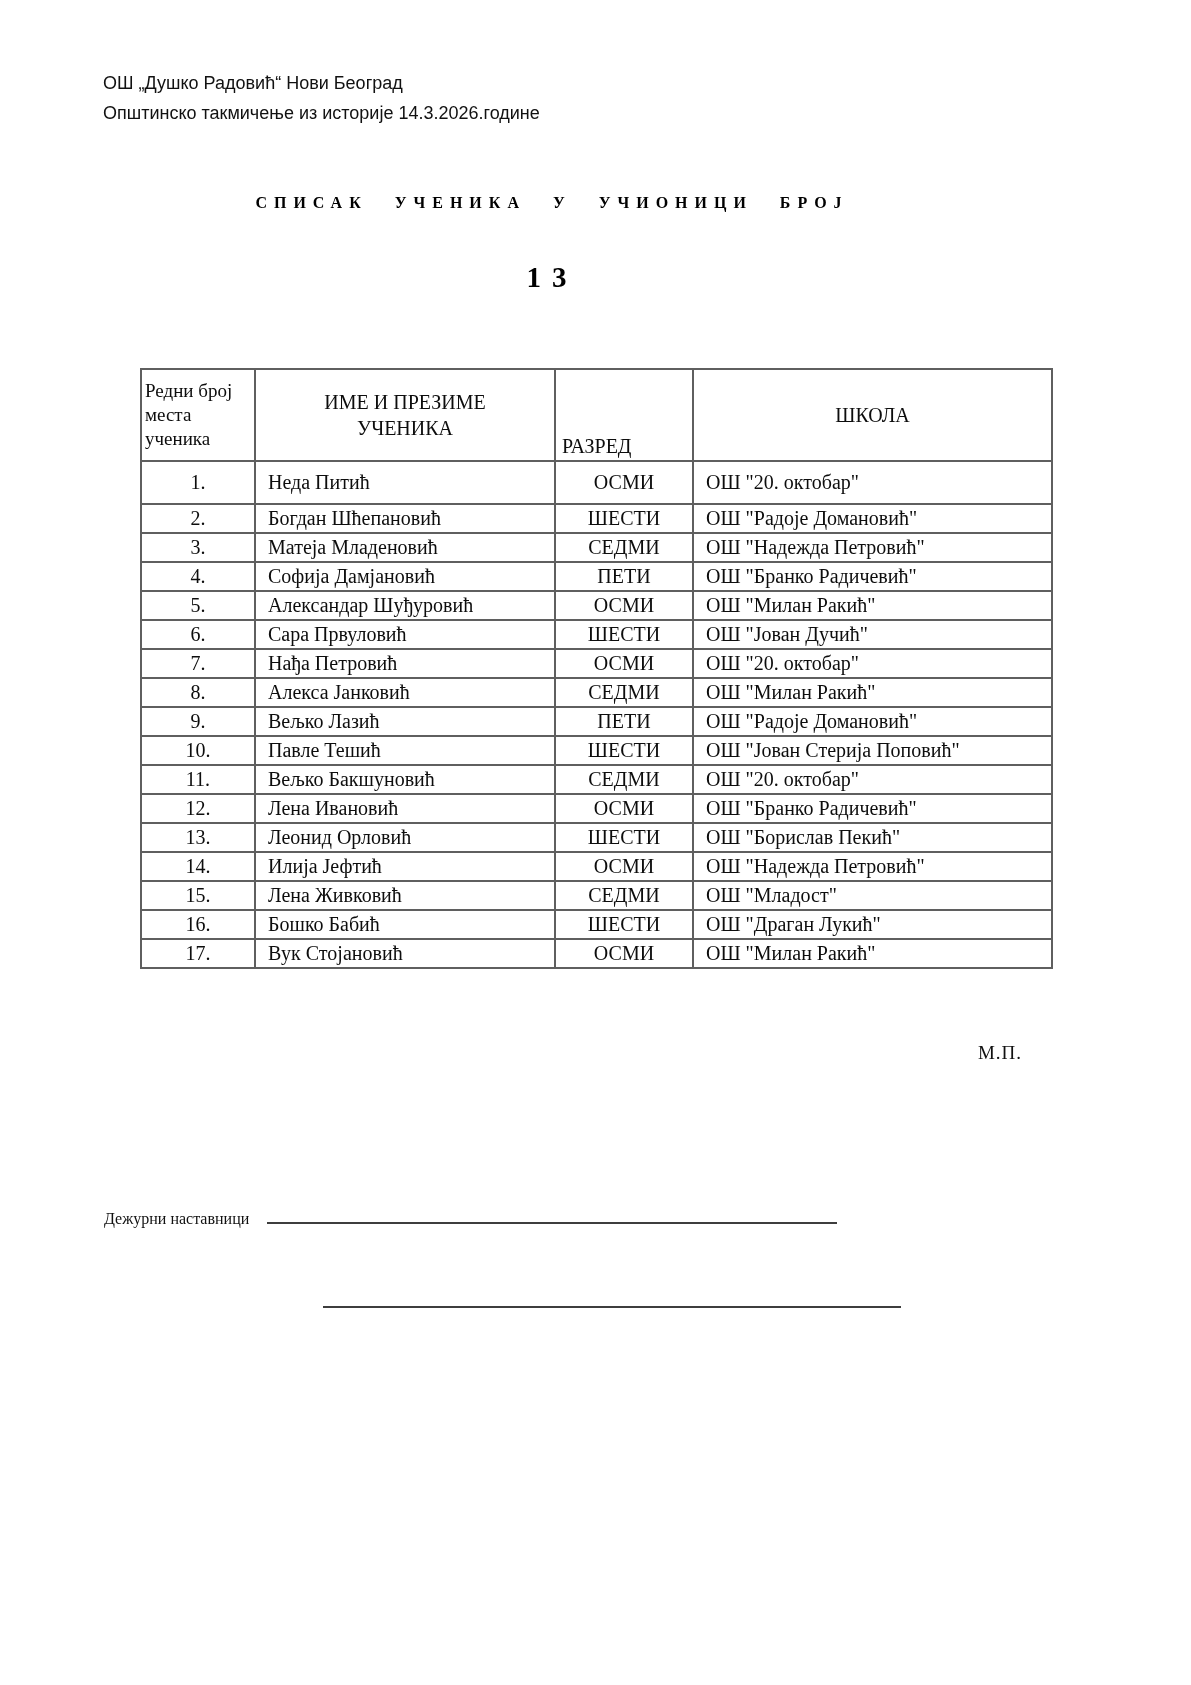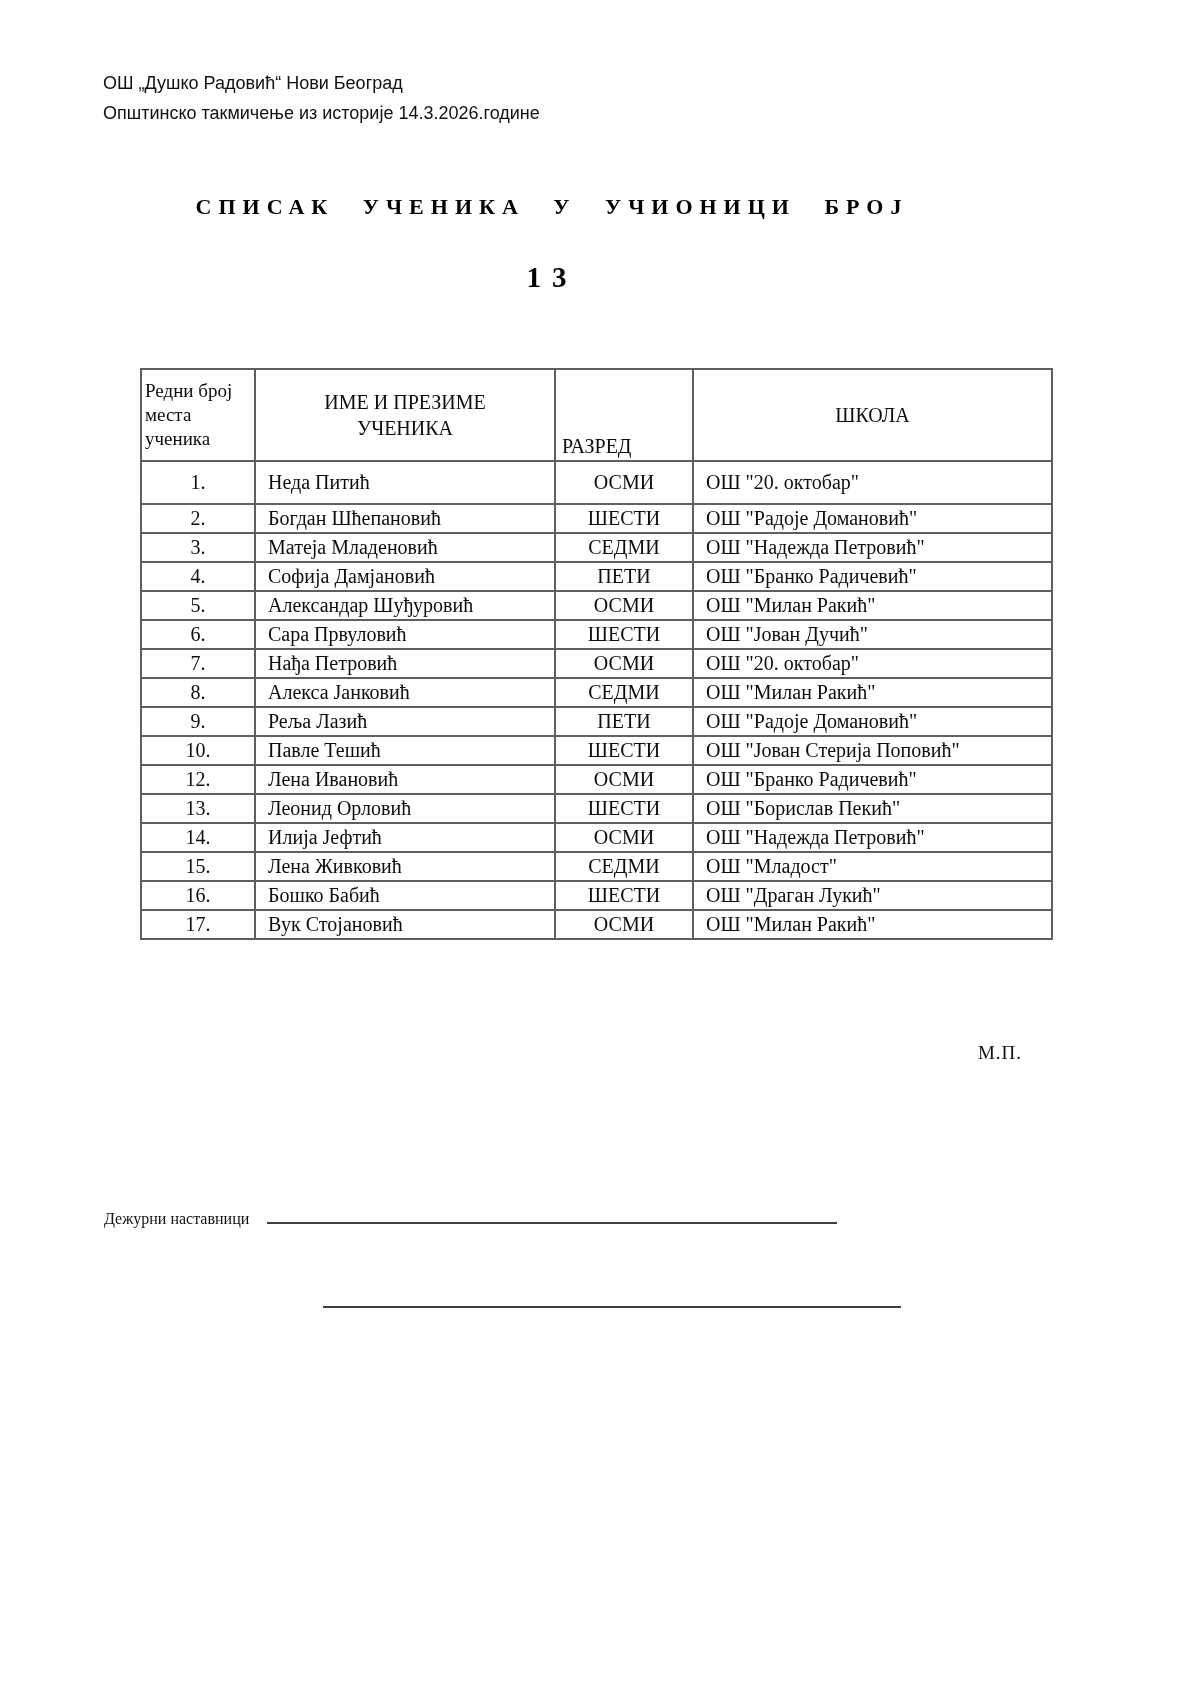--- a/index.html
+++ b/index.html
@@ -16,21 +16,21 @@
     position:absolute;left:103px;top:68px;
     font-family:"Liberation Sans", sans-serif;
     font-size:18px;line-height:30px;
     color:#111;
   }
   
   .title{
     position:absolute;left:0;top:194px;width:1104px;
     text-align:center;
     font-family:"Liberation Serif", serif;
-    font-weight:bold;font-size:22px;
+    font-weight:bold;font-size:16px;
     letter-spacing:7px;word-spacing:16px;
     color:#000;
   }
   .room-number{
     position:absolute;left:0;top:261px;width:1104px;
     text-align:center;
     font-family:"Liberation Serif", serif;
     font-weight:bold;font-size:29px;
     letter-spacing:11px;
     color:#000;
@@ -172,29 +172,35 @@
           <td class="school">ОШ "20. октобар"</td>
         </tr>
         <tr>
           <td class="num">8.</td>
           <td class="name">Алекса Јанковић</td>
           <td class="grade">СЕДМИ</td>
           <td class="school">ОШ "Милан Ракић"</td>
         </tr>
         <tr>
           <td class="num">9.</td>
-          <td class="name">Реља Лазић</td>
+          <td class="name">Вељко Лазић</td>
           <td class="grade">ПЕТИ</td>
           <td class="school">ОШ "Радоје Домановић"</td>
         </tr>
         <tr>
           <td class="num">10.</td>
           <td class="name">Павле Тешић</td>
           <td class="grade">ШЕСТИ</td>
           <td class="school">ОШ "Јован Стерија Поповић"</td>
+        </tr>
+        <tr>
+          <td class="num">11.</td>
+          <td class="name">Вељко Бакшуновић</td>
+          <td class="grade">СЕДМИ</td>
+          <td class="school">ОШ "20. октобар"</td>
         </tr>
         <tr>
           <td class="num">12.</td>
           <td class="name">Лена Ивановић</td>
           <td class="grade">ОСМИ</td>
           <td class="school">ОШ "Бранко Радичевић"</td>
         </tr>
         <tr>
           <td class="num">13.</td>
           <td class="name">Леонид Орловић</td>

